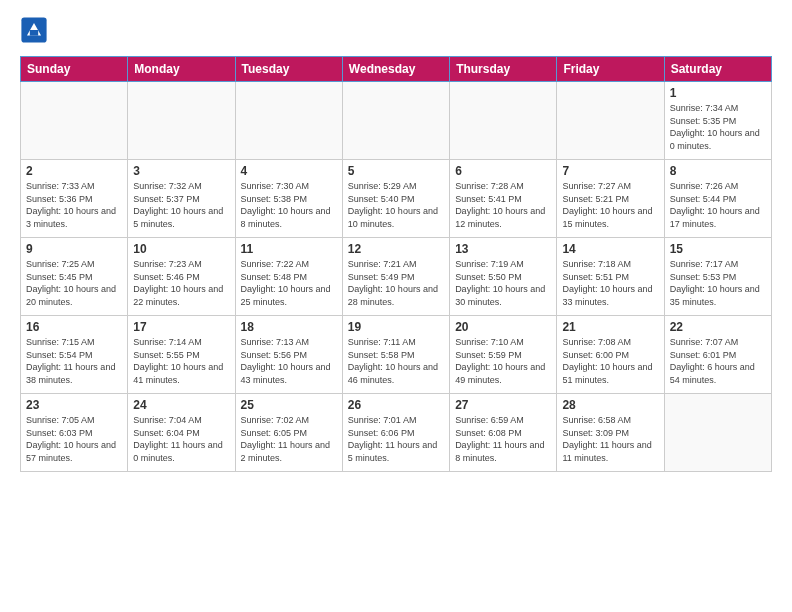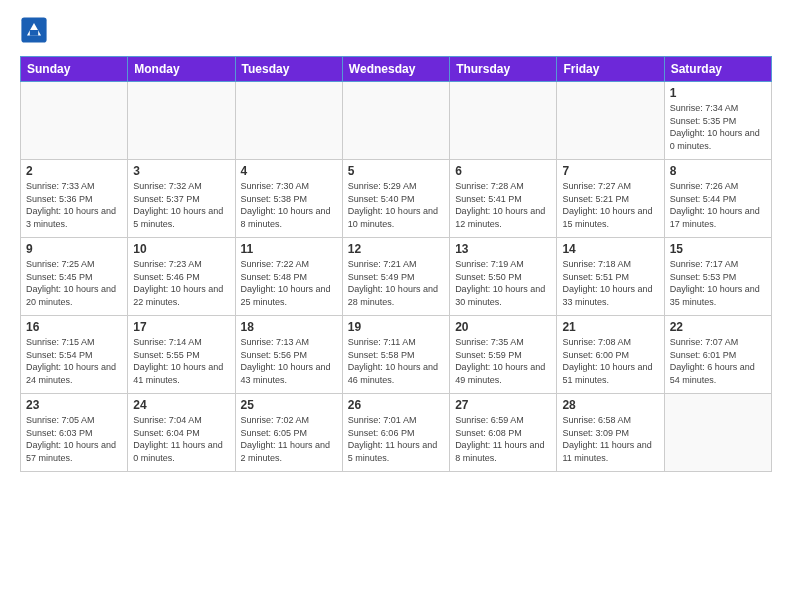--- a/index.html
+++ b/index.html
@@ -52,21 +52,21 @@
     .location {
       font-size: 14px;
       color: #555;
     }
     .calendar {
       width: 100%;
       border-collapse: collapse;
       border: 1px solid #ccc;
     }
     .calendar th {
-      background-color: #6d28d9;
+      background-color: #be185d;
       color: white;
       font-size: 12px;
       font-weight: bold;
       padding: 5px 6px;
       text-align: left;
       border: 1px solid #5599d4;
     }
     .calendar td {
       width: calc(100% / 7);
       vertical-align: top;
@@ -195,37 +195,37 @@
             <div class="day-info"><span>Sunrise: 7:18 AM</span><br><span>Sunset: 5:51 PM</span><br><span>Daylight: 10 hours and 33 minutes.</span></div>
           </td>
           <td>
             <span class="day-number">15</span>
             <div class="day-info"><span>Sunrise: 7:17 AM</span><br><span>Sunset: 5:53 PM</span><br><span>Daylight: 10 hours and 35 minutes.</span></div>
           </td>
         </tr>
         <tr>
           <td>
             <span class="day-number">16</span>
-            <div class="day-info"><span>Sunrise: 7:15 AM</span><br><span>Sunset: 5:54 PM</span><br><span>Daylight: 10 hours and 24 minutes.</span></div>
+            <div class="day-info"><span>Sunrise: 7:15 AM</span><br><span>Sunset: 5:54 PM</span><br><span>Daylight: 11 hours and 38 minutes.</span></div>
           </td>
           <td>
             <span class="day-number">17</span>
             <div class="day-info"><span>Sunrise: 7:14 AM</span><br><span>Sunset: 5:55 PM</span><br><span>Daylight: 10 hours and 41 minutes.</span></div>
           </td>
           <td>
             <span class="day-number">18</span>
             <div class="day-info"><span>Sunrise: 7:13 AM</span><br><span>Sunset: 5:56 PM</span><br><span>Daylight: 10 hours and 43 minutes.</span></div>
           </td>
           <td>
             <span class="day-number">19</span>
             <div class="day-info"><span>Sunrise: 7:11 AM</span><br><span>Sunset: 5:58 PM</span><br><span>Daylight: 10 hours and 46 minutes.</span></div>
           </td>
           <td>
             <span class="day-number">20</span>
-            <div class="day-info"><span>Sunrise: 7:35 AM</span><br><span>Sunset: 5:59 PM</span><br><span>Daylight: 10 hours and 49 minutes.</span></div>
+            <div class="day-info"><span>Sunrise: 7:10 AM</span><br><span>Sunset: 5:59 PM</span><br><span>Daylight: 10 hours and 49 minutes.</span></div>
           </td>
           <td>
             <span class="day-number">21</span>
             <div class="day-info"><span>Sunrise: 7:08 AM</span><br><span>Sunset: 6:00 PM</span><br><span>Daylight: 10 hours and 51 minutes.</span></div>
           </td>
           <td>
             <span class="day-number">22</span>
             <div class="day-info"><span>Sunrise: 7:07 AM</span><br><span>Sunset: 6:01 PM</span><br><span>Daylight: 6 hours and 54 minutes.</span></div>
           </td>
         </tr>

